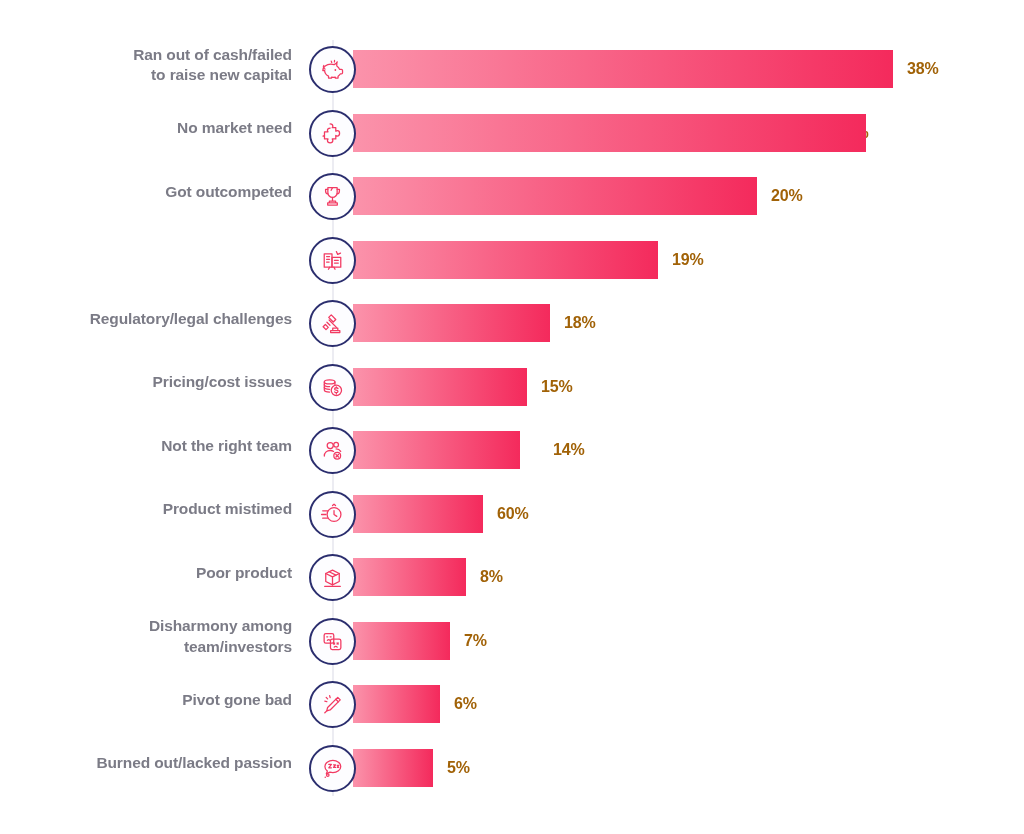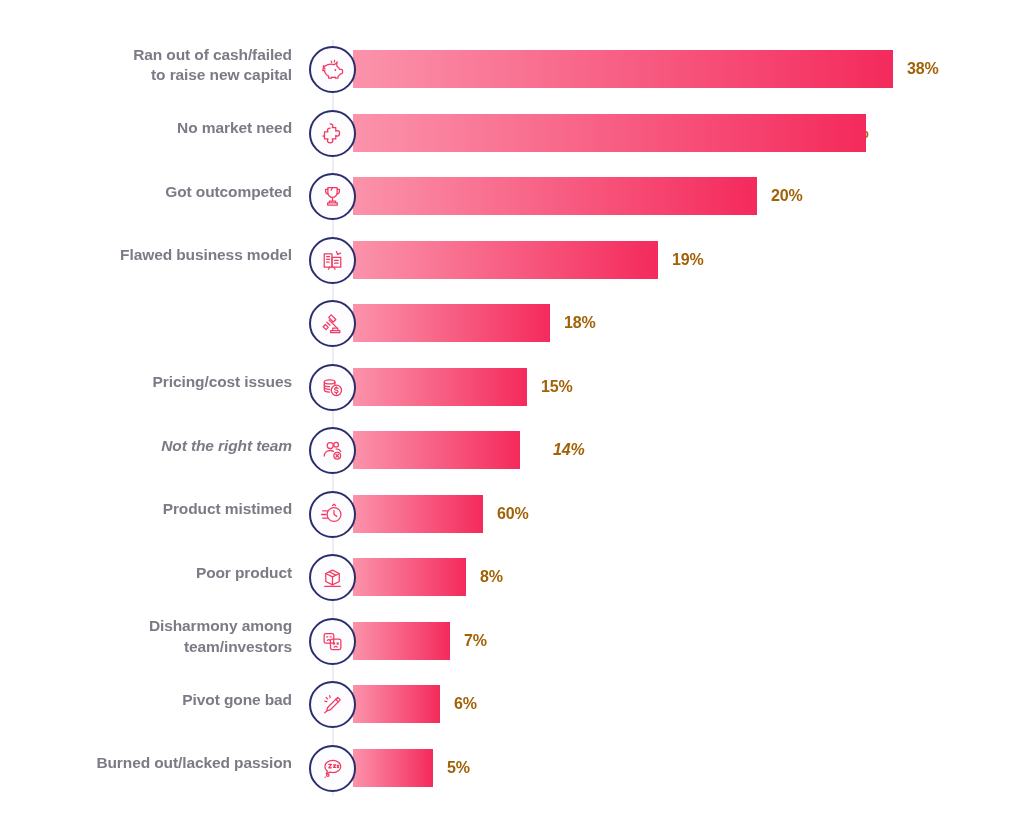--- a/index.html
+++ b/index.html
@@ -161,34 +161,34 @@
             <path d="M10.5 5.5h11v6.1c0 3-2.5 5.5-5.5 5.5s-5.5-2.5-5.5-5.5V5.5z"></path>
             <path d="M10.5 7.5H7.8v1.9c0 1.9 1.2 3.3 2.7 3.6M21.5 7.5h2.7v1.9c0 1.9-1.2 3.3-2.7 3.6"></path>
             <path d="M16 17.1v4.3M12.3 21.4h7.4v2.2h-7.4zM10.3 23.6h11.4v2.6H10.3z"></path>
             <path d="M16 5.5l-1.6 3.2"></path>
           </svg>
         </div>
         <div class="bar" style="left: 353px; width: 404px; height: 38px; background: linear-gradient(to right, rgb(251, 147, 171) 0%, rgb(244, 42, 92) 100%);"></div>
         <div class="bar-value" style="left: 771px;">20%</div>
       </div>
       <div class="row" style="top: 227.5px;">
-        <div class="row-label">Flawed business model</div>
         <div class="icon-badge">
           <svg viewBox="0 0 32 32">
             <path d="M6.2 8.1h9.2v15.8H6.2z"></path>
             <path d="M15.4 12.4h10.4v11.5H15.4z"></path>
             <path d="M9 11.4h3.5M9 14.6h3.5M9 17.8h3M18.3 15.8h4.6M18.3 19h4.6"></path>
             <path d="M20.6 5.4l1.5 3.4 3.4-1.6"></path>
             <path d="M11.2 26.4l1.6-2.5M19 26.4l-1.3-2.5"></path>
           </svg>
         </div>
         <div class="bar" style="left: 353px; width: 305px; height: 38px; background: linear-gradient(to right, rgb(251, 147, 171) 0%, rgb(244, 42, 92) 100%);"></div>
         <div class="bar-value" style="left: 672px;">19%</div>
       </div>
       <div class="row" style="top: 291px;">
+        <div class="row-label">Regulatory/legal challenges</div>
         <div class="icon-badge">
           <svg viewBox="0 0 32 32">
             <path d="M14.5 5.8l5.4 5.4-3 3-5.4-5.4z"></path>
             <path d="M12 11.9l8.7 8.7M9.4 14.5l3.6 3.6"></path>
             <path d="M7.6 17.2l3.4 3.4-2.7 2.7-3.4-3.4z"></path>
             <path d="M13.8 24.5h10.9v2.3H13.8zM16.3 21.5h6v3h-6z"></path>
           </svg>
         </div>
         <div class="bar" style="left: 353px; width: 197px; height: 38px; background: linear-gradient(to right, rgb(251, 147, 171) 0%, rgb(244, 42, 92) 100%);"></div>
         <div class="bar-value" style="left: 564px;">18%</div>
@@ -200,21 +200,21 @@
             <ellipse cx="12.6" cy="9.4" rx="6.3" ry="2.3"></ellipse>
             <path d="M6.3 9.4v9.7c0 1.3 2.8 2.3 6.3 2.3"></path>
             <path d="M18.9 9.4v3.1M6.3 12.6c0 1.3 2.8 2.3 6.3 2.3M6.3 15.8c0 1.3 2.8 2.3 6.3 2.3"></path>
             <circle cx="20.6" cy="19.4" r="6.1"></circle>
             <path d="M22.5 17.2c-.5-.6-1.2-.9-2-.9-1.1 0-2 .6-2 1.4s.9 1.3 2 1.5c1.1.2 2 .7 2 1.5s-.9 1.4-2 1.4c-.8 0-1.5-.3-2-.9M20.6 15.2v1.1M20.6 22.6v1.1"></path>
           </svg>
         </div>
         <div class="bar" style="left: 353px; width: 174px; height: 38px; background: linear-gradient(to right, rgb(251, 147, 171) 0%, rgb(244, 42, 92) 100%);"></div>
         <div class="bar-value" style="left: 541px;">15%</div>
       </div>
-      <div class="row" style="top: 418px; font-style: italic;">
+      <div class="row" style="top: 418px;">
         <div class="row-label">Not the right team</div>
         <div class="icon-badge">
           <svg viewBox="0 0 32 32">
             <circle cx="13.3" cy="10.2" r="3.6"></circle>
             <path d="M6.3 22.6c0-3.9 3.1-6.6 7-6.6 1.5 0 2.9.4 4 1.1"></path>
             <circle cx="20.3" cy="9.2" r="2.8"></circle>
             <path d="M20.3 14.2c2.3 0 4.3 1.1 5.4 2.9"></path>
             <circle cx="21.6" cy="22.2" r="4"></circle>
             <path d="M20.1 20.7l3 3M23.1 20.7l-3 3"></path>
           </svg>

